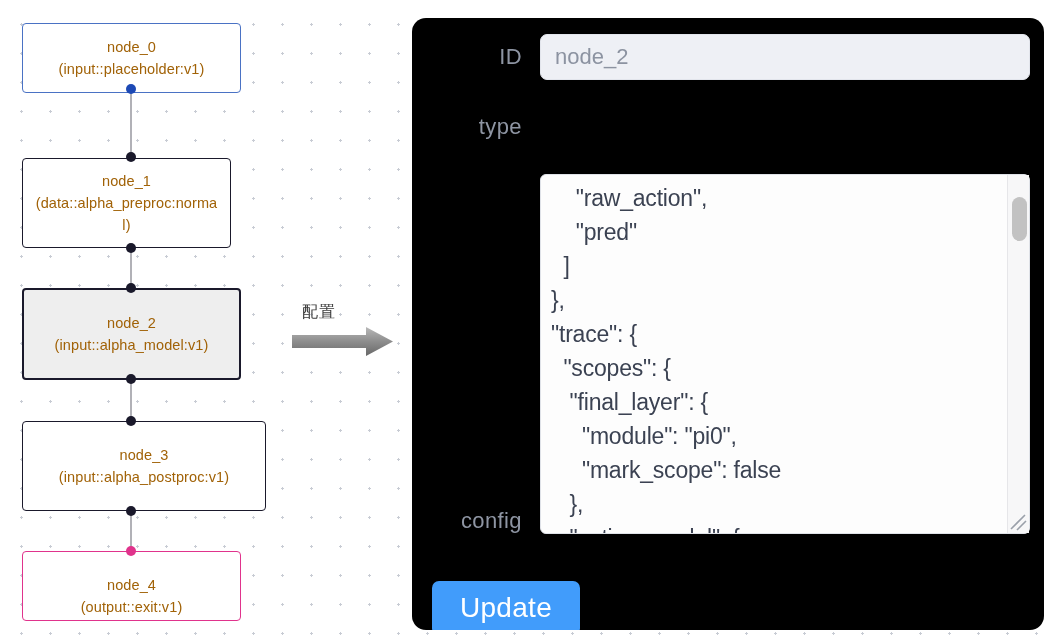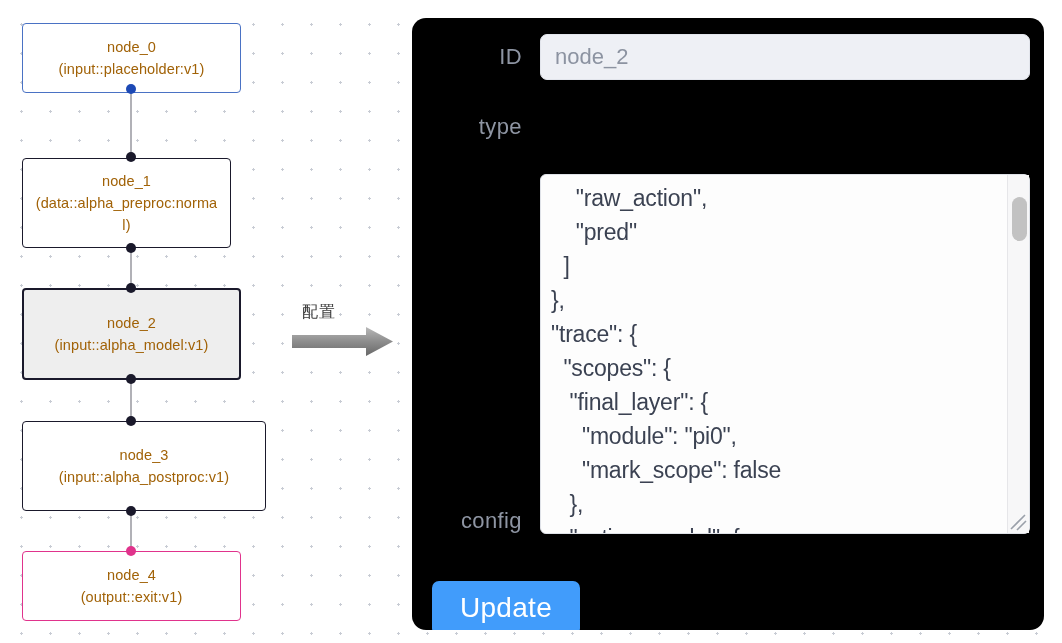--- a/index.html
+++ b/index.html
@@ -39,21 +39,21 @@
     text-align: center;
     font-size: 14.5px;
     line-height: 22px;
     color: #a16207;
     padding: 2px 12px;
     letter-spacing: 0.1px;
     z-index: 4;
   }
   .node .lbl { display:block; width:100%; word-break: break-all; }
   .node.input-node  { border-color: #4a72c4; }
-  .node.output-node { border-color: #e0338c; }
+  .node.output-node { border-color: #e0338c; align-items: flex-end; }
   .node.selected    { background: #eeeeee; border-color: #1a192b; border-width: 2px; }
 
   
   .handle {
     position: absolute;
     width: 10px; height: 10px;
     border-radius: 50%;
     background: #1a192b;
     z-index: 6;
   }

